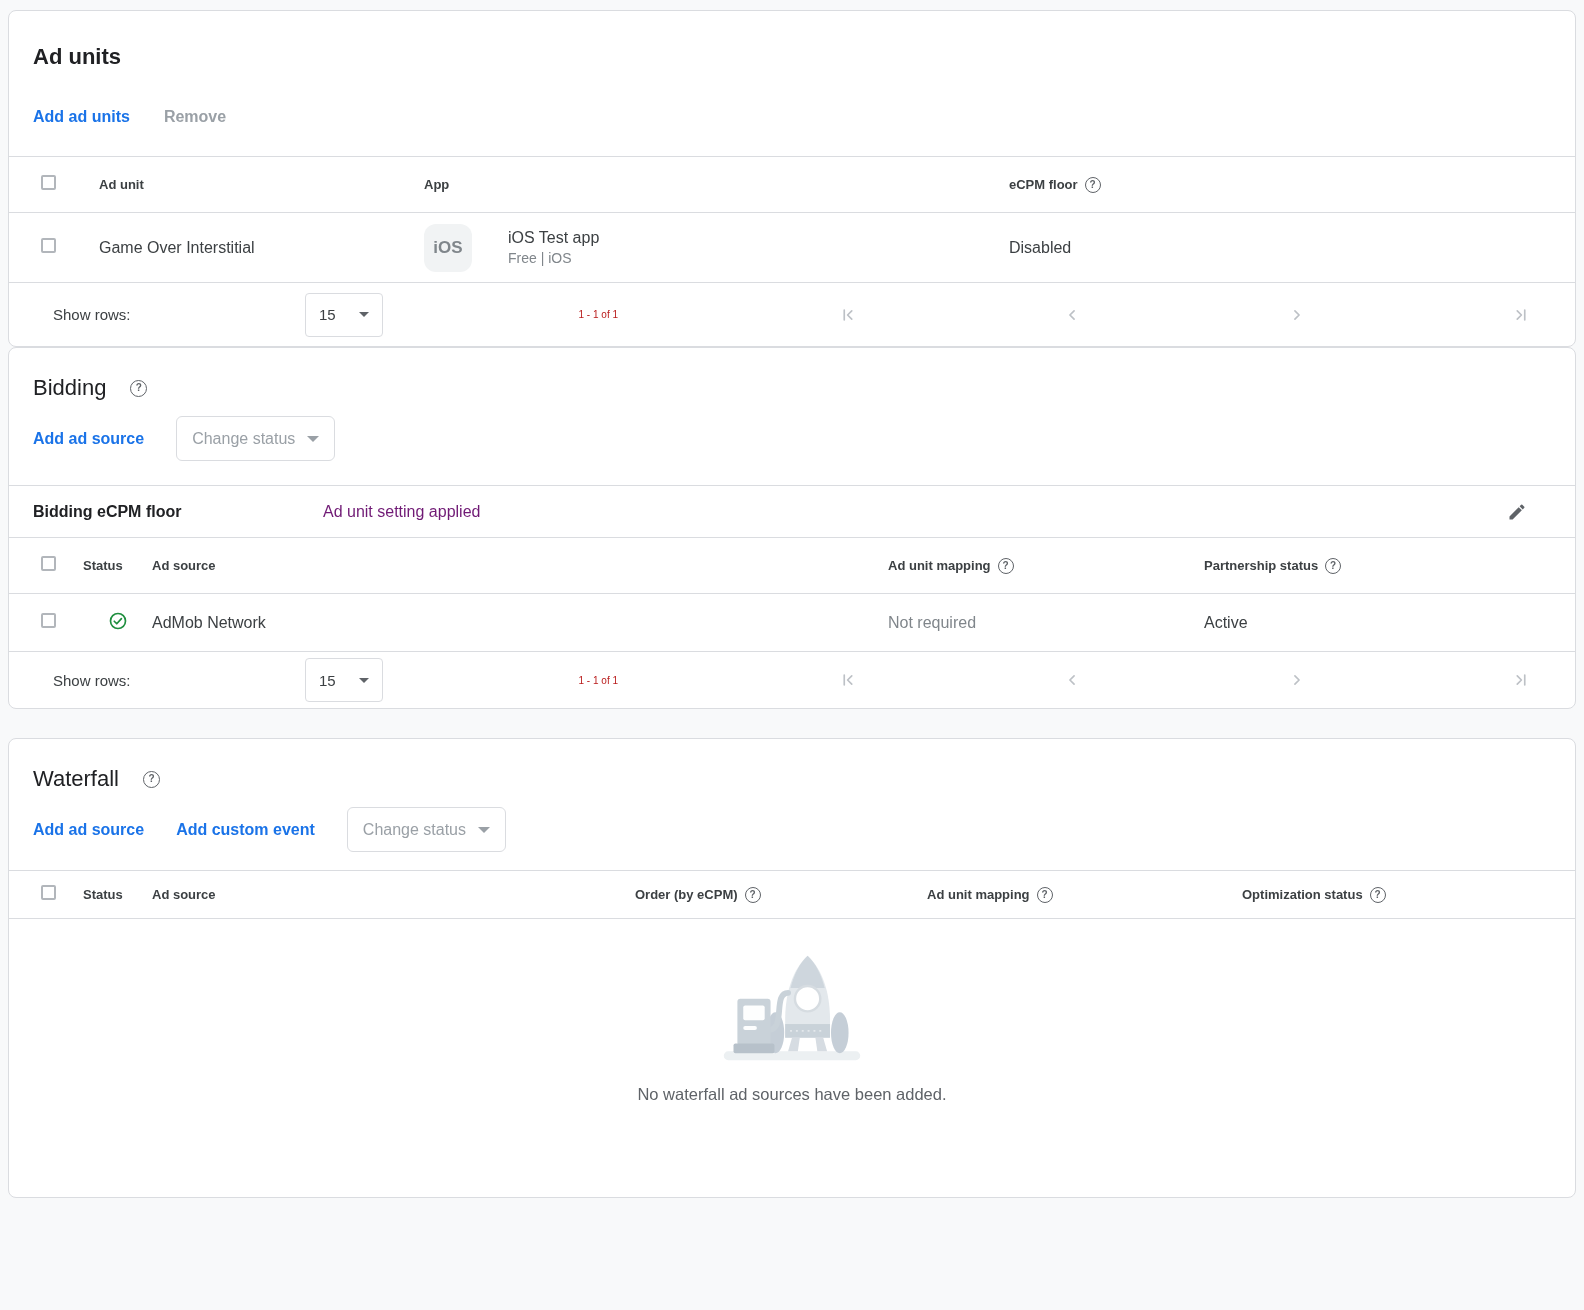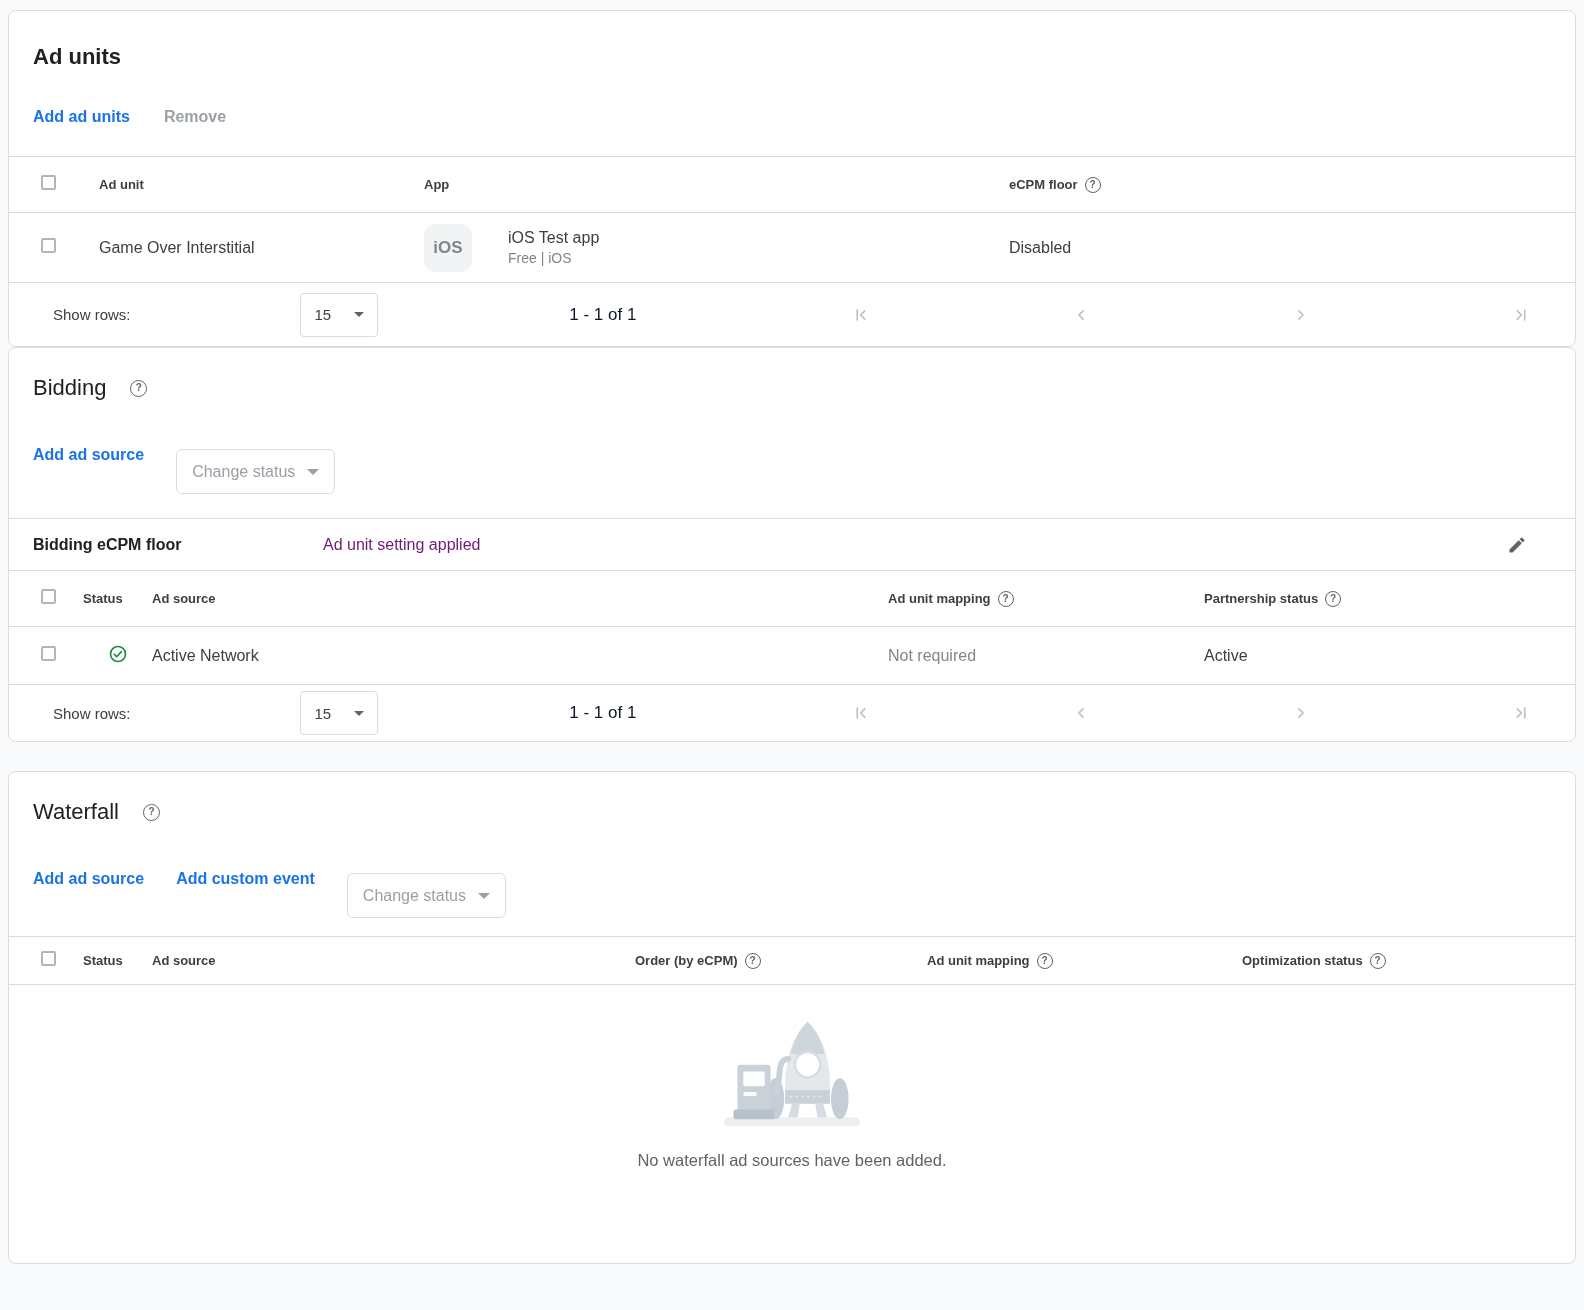--- a/index.html
+++ b/index.html
@@ -32,21 +32,21 @@
     display: inline-flex; align-items: center; justify-content: center;
     font-size: 10px; font-weight: 700; color: #5f6368; font-style: normal;
     margin-left: 7px; cursor: pointer;
   }
   .help.lg { width: 17px; height: 17px; flex-basis: 17px; margin-left: 0; }
   
   .btn-outline {
     display: inline-flex; align-items: center; gap: 12px;
     height: 45px; padding: 0 15px;
     border: 1px solid #dadce0; border-radius: 6px;
-    font-size: 16px; color: #9aa0a6; background: #fff; cursor: default; margin-top: 33px;
+    font-size: 16px; color: #9aa0a6; background: #fff; cursor: default;
   }
   .caret {
     width: 0; height: 0; display: inline-block;
     border-left: 5px solid transparent; border-right: 5px solid transparent;
     border-top: 5.5px solid #5f6368;
   }
   .caret.gray { border-top-color: #9aa0a6; border-left-width: 6px; border-right-width: 6px; border-top-width: 6px; }
   .select {
     display: inline-flex; align-items: center; justify-content: space-between;
     width: 78px; height: 44px; padding: 0 13px;
@@ -87,21 +87,21 @@
   .floor-label { font-size: 16px; font-weight: 700; color: #202124; }
   .floor-value { font-size: 16px; color: #701a75; }
   .icon-btn { display: inline-flex; cursor: pointer; }
   
   .pagination {
     display: flex; align-items: center; justify-content: space-between;
     height: 64px; padding: 0 44px; border-top: 1px solid #dadce0;
   }
   .pagination.h56 { height: 57px; }
   .pag-label { font-size: 15px; color: #3c4043; margin-right: 12px; }
-  .pag-range { font-size: 17px; color: #0f172a; margin-left: 33px; }
+  .pag-range { font-size: 10px; color: #b91c1c; margin-left: 33px; }
   .nav-btn { display: inline-flex; margin-left: 42px; cursor: pointer; }
   .nav-btn.first { margin-left: 57px; }
   
   .section-head {
     display: flex; align-items: center; justify-content: space-between;
     padding: 34px 34px 28px 0;
   }
   .section-head h1 { font-size: 26px; font-weight: 400; color: #202124; line-height: 40px; }
   .ab-link { font-size: 16px; font-weight: 700; color: #1a73e8; text-decoration: none; cursor: pointer; }
   .wf-card { margin-top: 29px; }
@@ -218,21 +218,21 @@
     <div class="t-row cols-bid row-h58">
       <div><span class="checkbox"></span></div>
       <div class="status-cell">
         <span>
           <svg width="20" height="20" viewBox="0 0 24 24" fill="none" stroke="#1e8e3e" stroke-width="2">
               <circle cx="12" cy="12" r="9"></circle>
               <path d="M7.5 12.3l3 3 5.6-6.2" stroke-linecap="round" stroke-linejoin="round"></path>
             </svg>
         </span>
       </div>
-      <div class="body-text">Active Network</div>
+      <div class="body-text">AdMob Network</div>
       <div class="body-text muted">Not required</div>
       <div class="body-text">Active</div>
     </div>
 
     <div class="pagination h56">
       <span class="pag-label">Show rows:</span>
       <span class="select">
         <span>15</span>
         <span class="caret"></span>
       </span>

